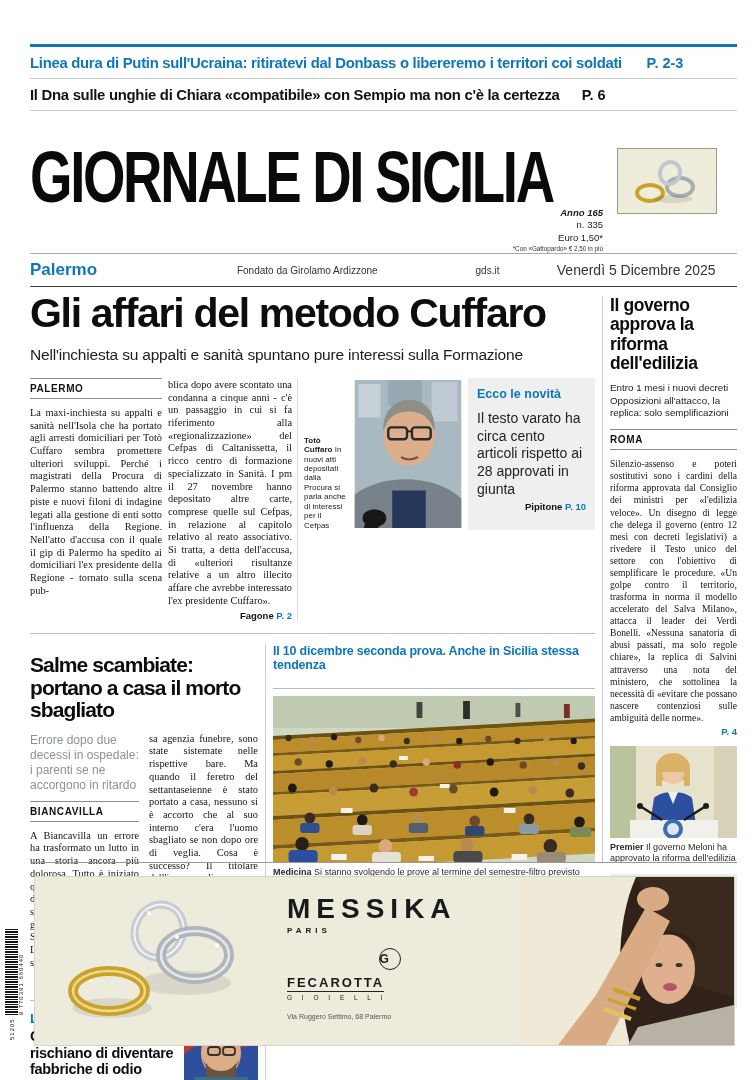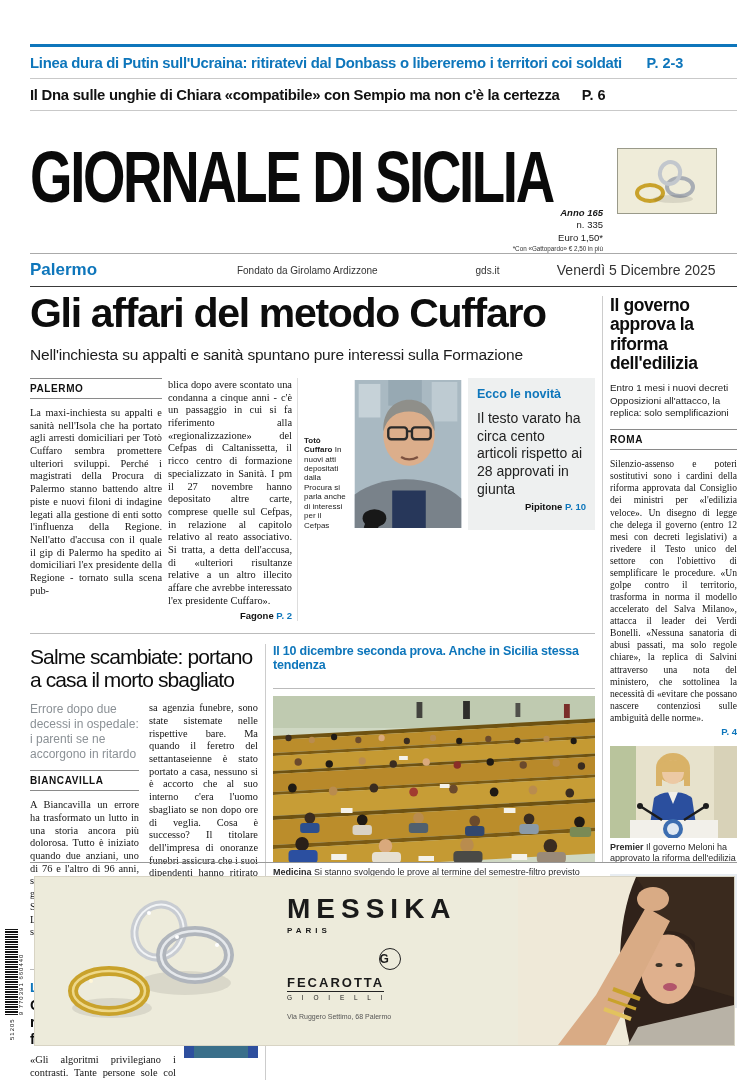--- a/index.html
+++ b/index.html
@@ -47,21 +47,21 @@
   .cap-b{font-weight:bold;}
   .cuffaro-photo{position:absolute;right:0;top:2px;width:108px;height:148px;}
   .gray-box{background:#eef0f0;padding:9px;height:152px;box-sizing:border-box;}
   .box-kicker{color:#0e76bb;font-weight:bold;font-size:12.5px;margin-bottom:7px;}
   .box-headline{font-size:16px;line-height:1.14;letter-spacing:-0.3px;color:#222;}
   .box-body{font-size:14px;line-height:1.26;color:#222;margin-top:9px;}
   .rule{border:0;border-top:1px solid #bbb;margin:12px 0 10px;}
   
   .bottom-grid{display:grid;grid-template-columns:228px 1fr;column-gap:7px;}
   .med-cell{border-left:1px solid #ccc;padding-left:7px;}
-  h2.salme{font-size:21px;font-weight:normal;letter-spacing:-0.9px;line-height:1.07;margin:2px 0 11px;color:#0d0d0d;}
+  h2.salme{font-size:21px;font-weight:bold;letter-spacing:-0.9px;line-height:1.07;margin:10px 0 11px;color:#0d0d0d;}
   .salme-cols{display:grid;grid-template-columns:1fr 1fr;column-gap:10px;}
   .deck-gray{color:#8b9196;font-size:12px;line-height:1.25;margin-bottom:8px;}
   .intervista{display:flex;gap:8px;margin-top:2px;}
   .int-text{flex:1;}
   .int-kicker{color:#0e76bb;font-weight:bold;font-size:13.5px;}
   .int-headline{font-size:14.5px;font-weight:bold;letter-spacing:-0.3px;line-height:1.15;margin:2px 0 7px;color:#0d0d0d;}
   .int-photo{width:74px;height:78px;flex:none;}
   .med-kicker{color:#0e76bb;font-weight:bold;font-size:12.5px;letter-spacing:-0.2px;
               border-bottom:1px solid #bbb;padding-bottom:16px;margin-bottom:7px;}
   .lecture-photo{width:100%;height:167px;display:block;}

